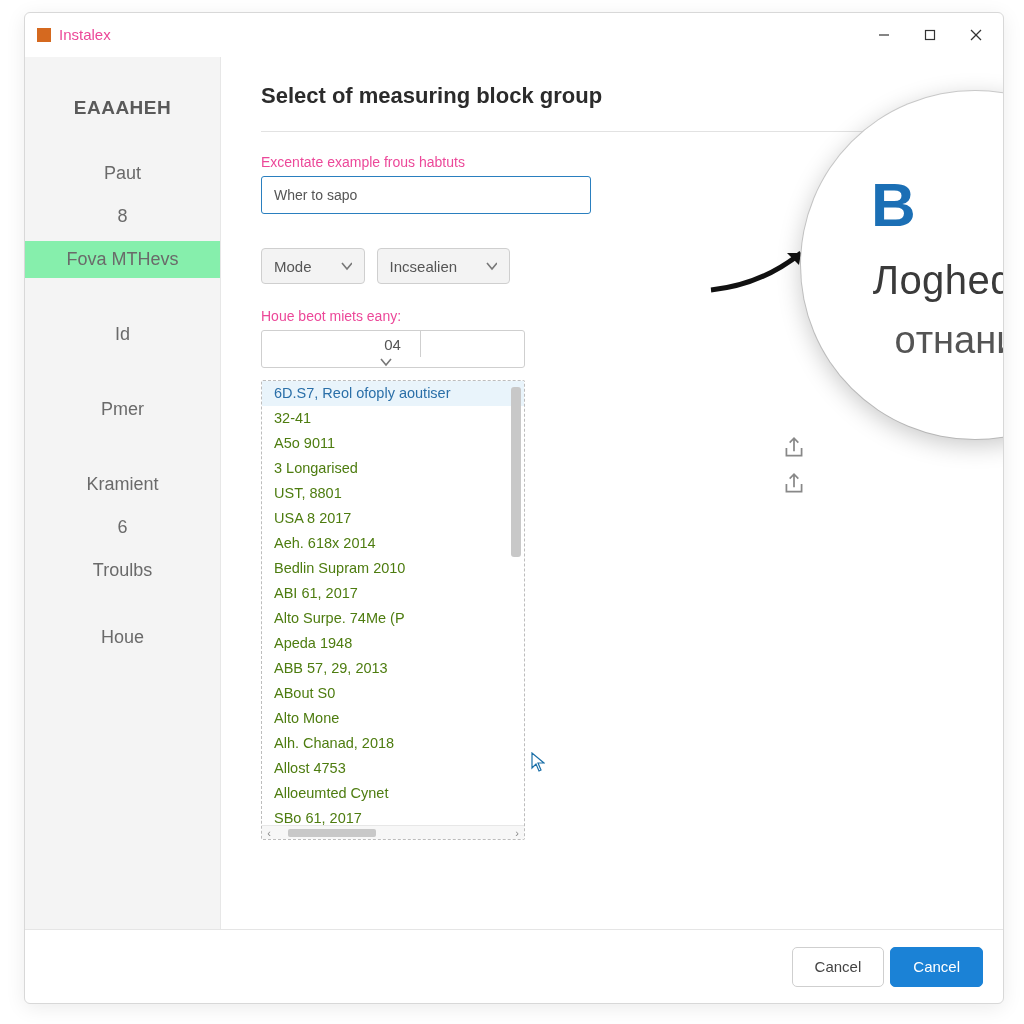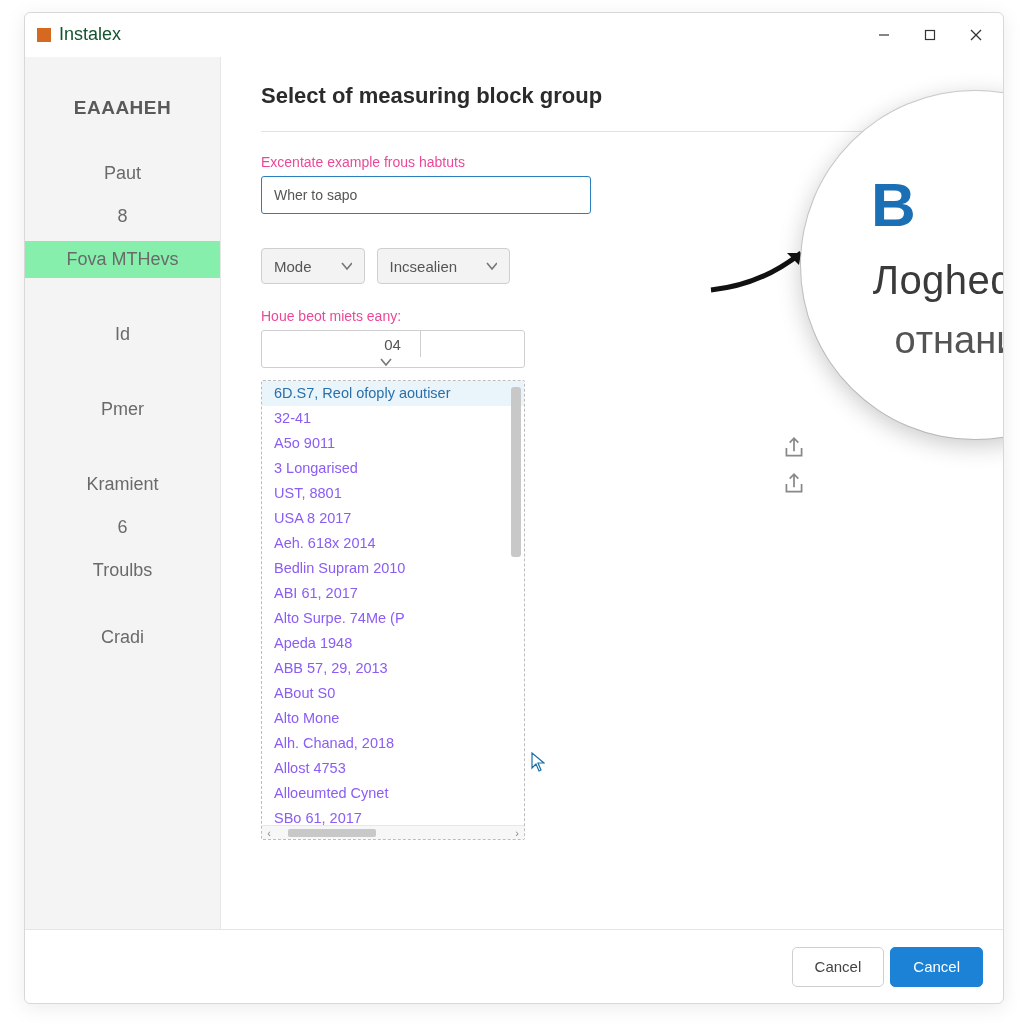--- a/index.html
+++ b/index.html
@@ -10,21 +10,21 @@
     box-shadow: 0 4px 20px rgba(0,0,0,0.08);
     display: flex; flex-direction: column;
   }
   .titlebar {
     height: 44px; display: flex; align-items: center; padding: 0 4px 0 12px;
     border-bottom: 1px solid transparent;
   }
   .titlebar .app-icon {
     width: 14px; height: 14px; background: #d5691f; margin-right: 8px;
   }
-  .titlebar .title { font-size: 18px; color: #14532d; }
+  .titlebar .title { font-size: 15px; color: #ec4899; }
   .titlebar .spacer { flex: 1; }
   .winbtn {
     width: 46px; height: 32px; display: flex; align-items: center; justify-content: center;
     color: #333; cursor: default;
   }
   .winbtn svg { stroke: #333; stroke-width: 1.2; fill: none; }
   .body { flex: 1; display: flex; min-height: 0; }
   .sidebar {
     width: 196px; background: #f4f4f4; border-right: 1px solid #e7e7e7;
     padding-top: 40px;
@@ -70,21 +70,21 @@
   .combo .drop { flex: 1; height: 100%; display:flex; align-items:center; justify-content:flex-end; padding-right:14px;}
   .listwrap {
     position: relative; width: 264px; margin-top: 12px;
   }
   .listbox {
     width: 264px; height: 460px; border: 1px dashed #bdbdbd; border-radius: 2px;
     overflow: hidden; position: relative; background:#fff;
   }
   .listinner { position:absolute; inset:0; overflow-y:hidden; }
   .listitem {
-    font-size: 14.5px; color: #8b5cf6; padding: 2px 12px; line-height: 21px;
+    font-size: 14.5px; color: #4d7c0f; padding: 2px 12px; line-height: 21px;
     white-space: nowrap;
   }
   .listitem.sel { background: #e9f4fb; color: #2a6fa8; }
   .vscroll {
     position: absolute; right: 3px; top: 6px; bottom: 24px; width: 10px;
   }
   .vscroll .thumb { position:absolute; left:0; right:0; top:0; height:170px; background:#c8c8c8; border-radius:3px;}
   .hscroll {
     position:absolute; left:0; right:0; bottom:0; height:14px; display:flex; align-items:center;
     background:#f7f7f7; border-top:1px solid #e7e7e7;
@@ -156,21 +156,21 @@
       <div class="navitem active">Fova MTHevs</div>
       <div style="height:26px"></div>
       <div class="navitem">Id</div>
       <div style="height:26px"></div>
       <div class="navitem">Pmer</div>
       <div style="height:26px"></div>
       <div class="navitem">Kramient</div>
       <div class="navitem">6</div>
       <div class="navitem">Troulbs</div>
       <div style="height:18px"></div>
-      <div class="navitem">Cradi</div>
+      <div class="navitem">Houe</div>
     </div>
 
     <div class="main">
       <div class="heading">Select of measuring block group</div>
 
       <div class="fieldlabel">Excentate example frous habtuts</div>
       <input class="textinput" value="Wher to sapo" style="">
 
       <div class="filterrow">
         <div class="selectbtn">

